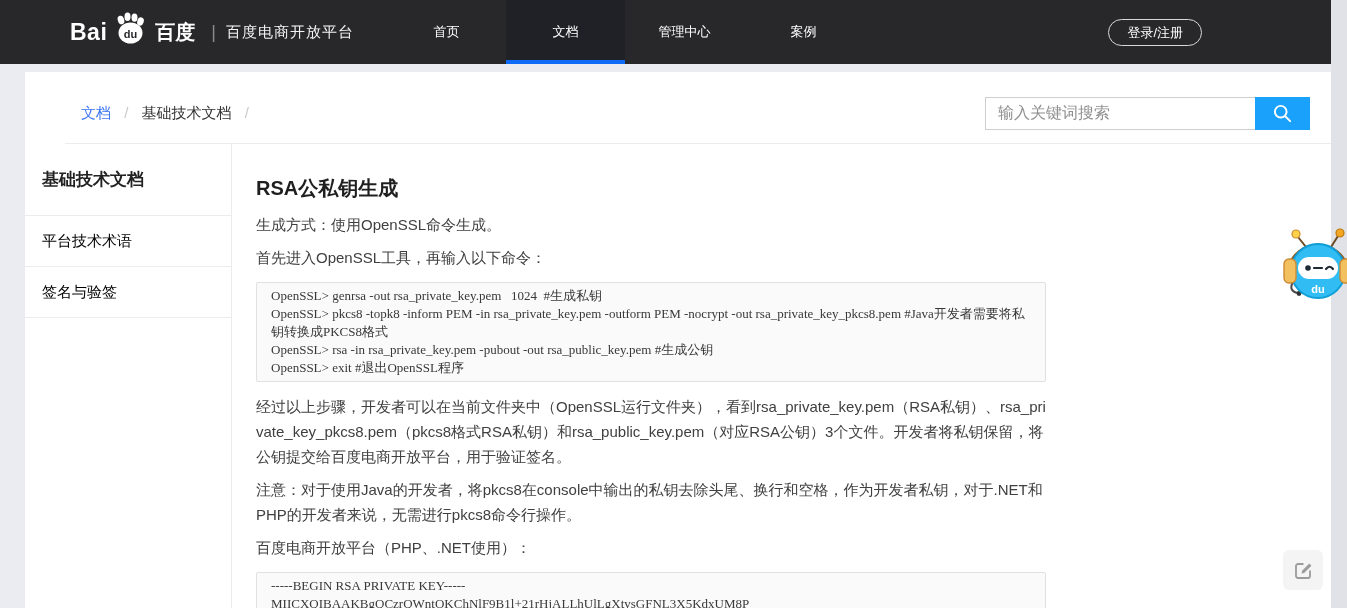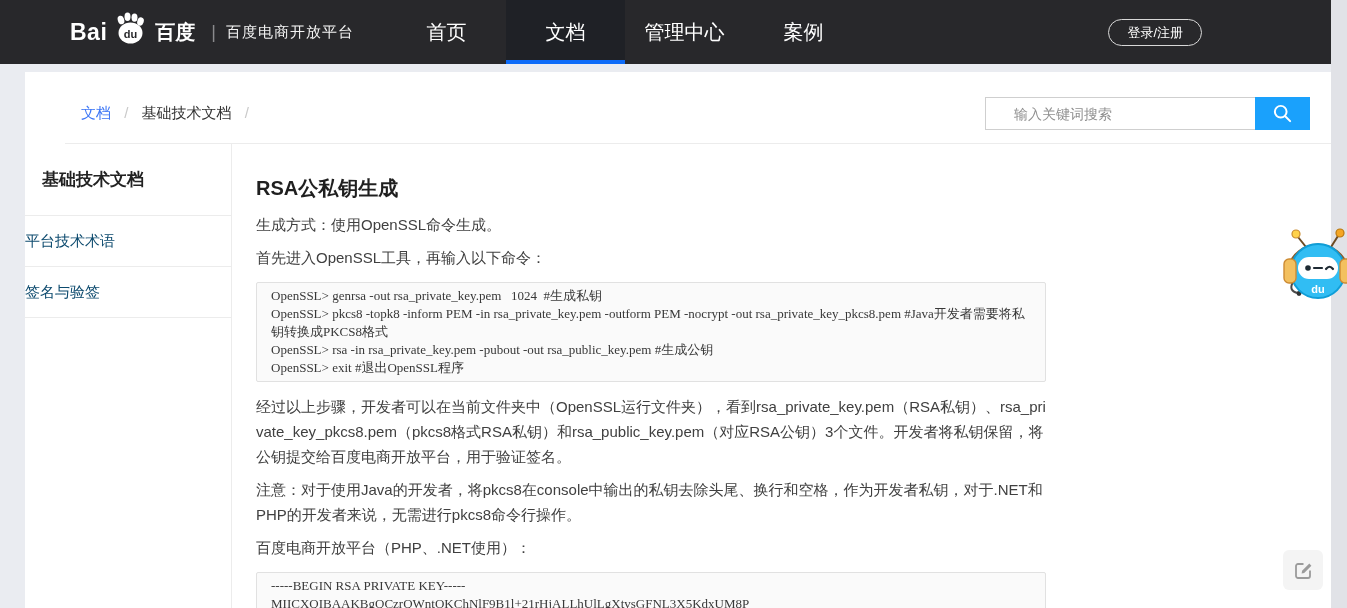--- a/index.html
+++ b/index.html
@@ -9,50 +9,50 @@
   
   .navbar { position:relative; height:64px; background:#28282b; color:#fff; z-index:10; }
   .logo-wrap { position:absolute; left:70px; top:0; height:64px; display:flex; align-items:center; gap:8px; cursor:pointer; }
   .logo-bai { font-size:23px; font-weight:bold; letter-spacing:0.5px; }
   .logo-paw { display:block; margin:-6px -2px 0 -4px; }
   .logo-cn { font-size:20px; font-weight:bold; }
   .logo-divider { color:#8a8a8d; font-size:18px; margin:0 2px 0 8px; font-weight:200; }
   .product-name { font-size:15px; color:#f2f2f2; letter-spacing:1px; }
   .nav-menu { position:absolute; left:387px; top:0; height:64px; display:flex; }
   .nav-item { width:119px; height:64px; display:flex; align-items:center; justify-content:center;
-    font-size:20px; color:#fff; cursor:pointer; position:relative; }
+    font-size:13px; color:#fff; cursor:pointer; position:relative; }
   .nav-item.active { background:#1f2126; }
   .nav-item.active::after { content:""; position:absolute; left:0; right:0; bottom:0; height:4px; background:#0d6bf8; }
   .login-btn { position:absolute; right:145px; top:19px; height:27px; padding:0 18px;
     background:transparent; border:1px solid #d8d8d8; border-radius:14px; color:#fff;
     font-size:13px; cursor:pointer; font-family:inherit; }
 
   
   .card { position:absolute; left:25px; right:16px; top:72px; bottom:-2px; background:#fff; }
 
   .crumb-row { height:72px; border-bottom:1px solid #ececec; position:relative;margin-left:40px; }
   .breadcrumb { position:absolute; left:16px; top:32px; font-size:15px; color:#c9c9c9; }
   .crumb-link { color:#3c76f6; cursor:pointer; margin-right:9px; }
   .crumb-current { color:#333; margin-right:9px; }
   .crumb-sep { color:#c9c9c9; margin-right:9px; }
 
   .search-wrap { position:absolute; right:21px; top:25px; display:flex; }
   .search-input { width:270px; height:33px; border:1px solid #cfcfcf; border-right:none;
-    padding:0 28px; font-size:14px; color:#333; outline:none; font-family:Liberation Sans, sans-serif; }
+    padding:0 12px; font-size:16px; color:#333; outline:none; font-family:Liberation Mono, monospace; }
   .search-input::placeholder { color:#8f8f8f; }
   .search-btn { width:55px; height:33px; background:#1aa1fc; border:none; cursor:pointer;
     display:flex; align-items:center; justify-content:center; }
 
   
   .columns { display:flex; min-height:470px; }
   .sidebar { width:207px; border-right:1px solid #ececec; flex-shrink:0; }
   .sidebar-title { height:72px; display:flex; align-items:center; padding-left:17px;
     font-size:17px; font-weight:bold; color:#222; border-bottom:1px solid #ececec; }
-  .sidebar-item { height:51px; display:flex; align-items:center; 
-    font-size:15px; color:#0c4a6e; border-bottom:1px solid #ececec; cursor:pointer; }
+  .sidebar-item { height:51px; display:flex; align-items:center; padding-left:17px;
+    font-size:15px; color:#000000; border-bottom:1px solid #ececec; cursor:pointer; }
 
   .content { flex:1; padding:24px 24px 0 24px; }
   .article { max-width:790px; }
   .article h1 { font-size:20px; font-weight:bold; color:#1f1f1f; margin:6px 0 10px 0; line-height:28px; }
   .article p { font-size:15px; color:#404040; line-height:25px; margin:8px 0; word-break:break-all; }
   .code-block { background:#fafafa; border:1px solid #e1e1e1; border-radius:2px;
     padding:4px 14px; margin:12px 0; font-family:Liberation Serif, serif;
     font-size:13px; line-height:18px; color:#383838; white-space:pre-wrap; word-break:break-all; }
 
   

